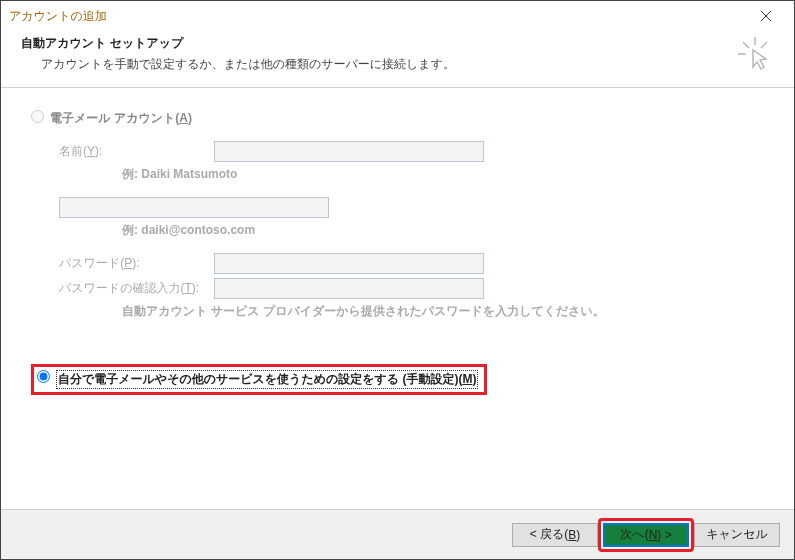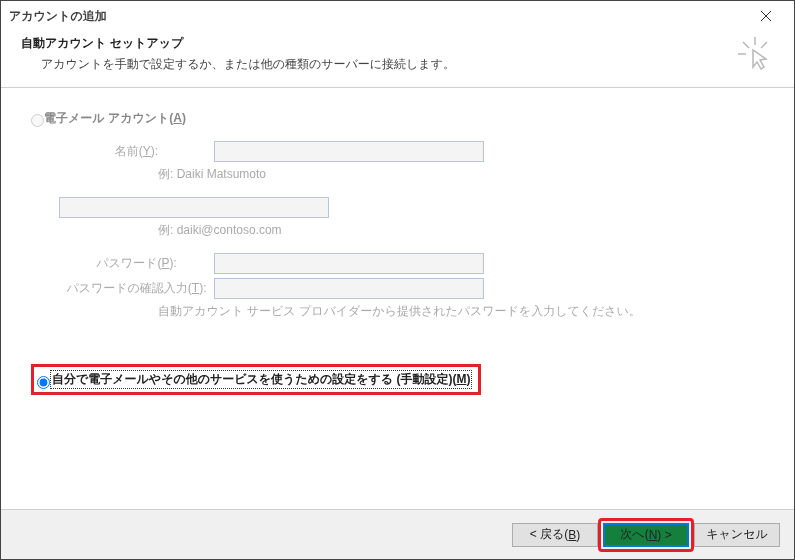--- a/index.html
+++ b/index.html
@@ -8,62 +8,62 @@
     width: 795px; height: 560px;
     font-family: "Meiryo UI", "Yu Gothic UI", "MS PGothic", sans-serif;
     font-size: 12px; color:#333; background:#fff;
     border:1px solid #444;
     position:relative;
   }
   .titlebar {
     height:30px; display:flex; align-items:center;
     padding:0 8px; justify-content:space-between;
   }
-  .titlebar .title { color:#404040;font-weight:bold; }
+  .titlebar .title { color:#a16207; }
   .close-btn {
     width:40px; height:28px; display:flex; align-items:center; justify-content:center;
     font-size:14px; color:#333;
   }
   .header {
     position:relative;
     padding:4px 20px 14px 20px;
     border-bottom:1px solid #d0d0d0;
   }
   .header .heading { font-weight:bold; color:#222; margin-bottom:4px; }
   .header .subtitle { color:#444; margin-left:20px; }
   .cursor-deco {
     position:absolute; right:22px; top:6px; color:#888;
   }
   .body-area {
     padding:22px 30px 10px 30px;
   }
   .radio-row {
-    display:flex; align-items:flex-end; margin-bottom:14px;
+    display:flex; align-items:flex-start; gap:6px; margin-bottom:14px;
   }
   .radio-row input[type=radio] { width:13px; height:13px; margin:0; }
   .radio-label-bold { font-weight:bold; color:#888; }
   .access-u { text-decoration:underline; }
   .form-grid {
     margin-left:28px;
   }
   .form-row {
     display:flex; align-items:center; margin-bottom:4px;
   }
   .form-row.hint { margin-bottom:14px; }
   .form-label {
-    width:155px; color:#aaa;text-align:center;
+    width:155px; color:#aaa;
   }
   .text-input {
     width:270px; height:21px;
     border:1px solid #b8c6d6;
     background:#f4f4f4;
     padding:0 4px; color:#666;
   }
   .hint-text {
-    margin-left:99px; color:#aaa;
+    margin-left:63px; color:#aaa;font-weight:bold;
   }
   .manual-section {
     margin-top:30px;
     display:inline-block;
     border:3px solid #e3202c;
     border-radius:0;
     padding:3px 6px 3px 3px;
   }
   .manual-section .radio-row { margin-bottom:0; }
   .manual-section .radio-label-bold { color:#222; }

